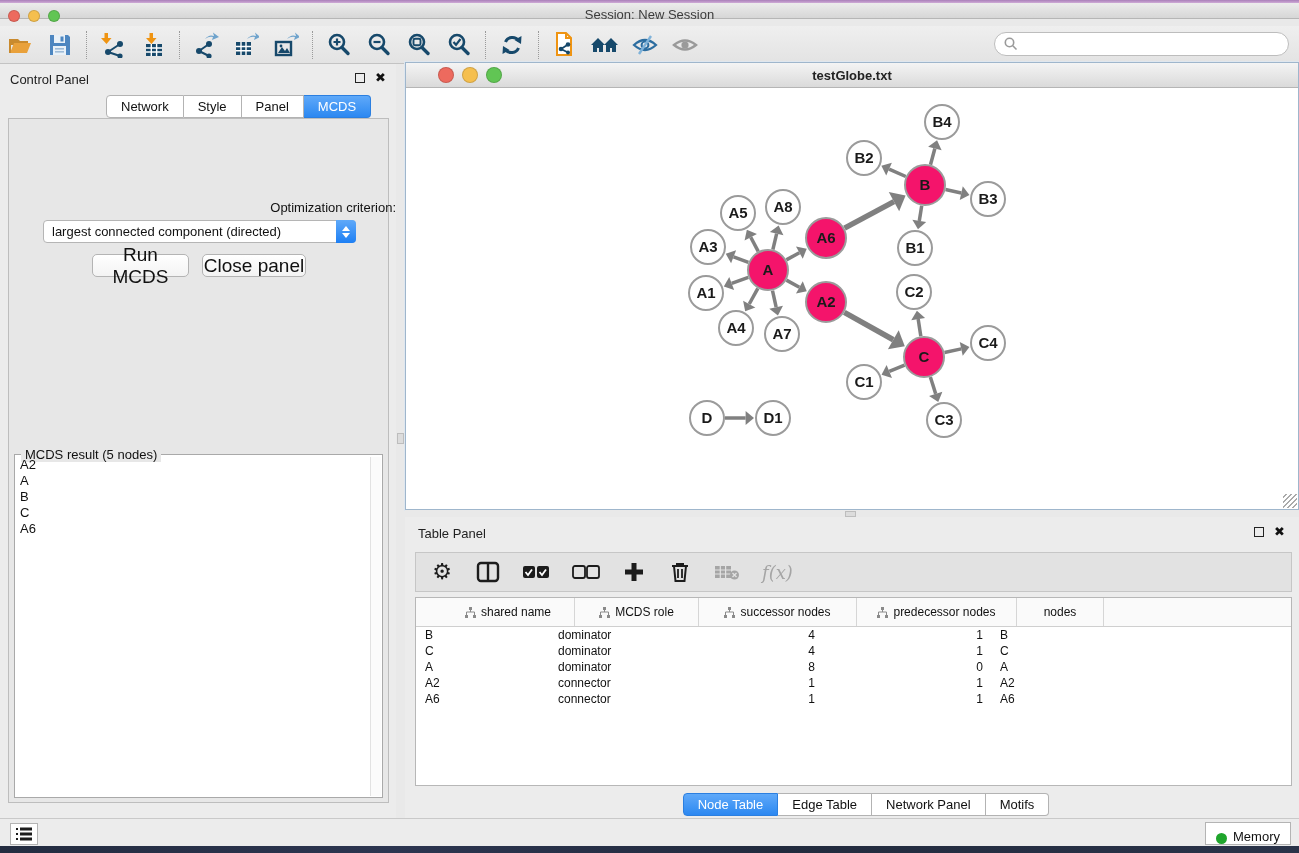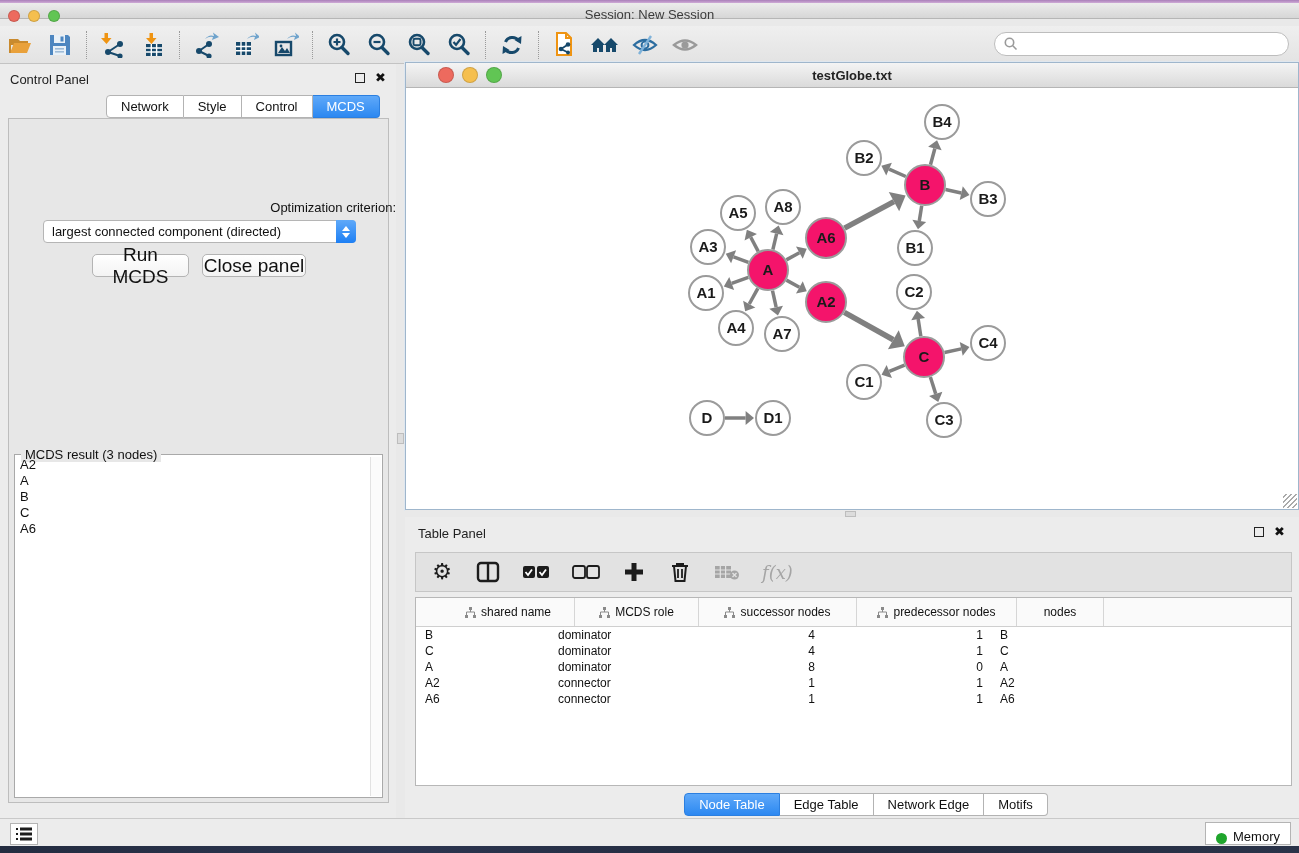--- a/index.html
+++ b/index.html
@@ -273,39 +273,39 @@
     <span class="panel-icons">
       <span class="float-icon"></span>
       <span class="close-icon">✖</span>
     </span>
   </div>
 
   <div class="cp-box"></div>
   <div class="seg cp-tabs" id="cp-tabs">
       <div class="seg-btn">Network</div>
       <div class="seg-btn">Style</div>
-      <div class="seg-btn">Control</div>
+      <div class="seg-btn">Panel</div>
       <div class="seg-btn sel">MCDS</div>
     </div>
 
   <div class="opt-label">Optimization criterion:</div>
 
   <div class="dropdown">
     <span class="dd-text">largest connected component (directed)</span>
     <span class="dd-stepper">
       <span class="tri-up"></span>
         <span class="tri-down"></span>
     </span>
   </div>
 
   <button class="cp-btn btn-run">Run MCDS</button>
   <button class="cp-btn btn-close">Close panel</button>
 
   <div class="mcds-fieldset">
-    <span class="mcds-legend">MCDS result (3 nodes)</span>
+    <span class="mcds-legend">MCDS result (5 nodes)</span>
     <div class="mcds-list" id="mcds-list">
         <div>A2</div>
         <div>A</div>
         <div>B</div>
         <div>C</div>
         <div>A6</div>
       </div>
     <div class="mcds-scroll"></div>
   </div>
 </div>
@@ -543,21 +543,21 @@
           <div class="tp-td" style="width: 160px; text-align: right; padding: 0px 8px 0px 0px;">1</div>
           <div class="tp-td" style="width: 87px; text-align: left; padding: 0px 0px 0px 9px;">A6</div>
         </div>
       </div>
   </div>
 
   <div class="tp-tabs">
     <div class="seg" id="tp-tabs-seg" style="position:static;">
         <div class="seg-btn sel">Node Table</div>
         <div class="seg-btn">Edge Table</div>
-        <div class="seg-btn">Network Edge</div>
+        <div class="seg-btn">Network Panel</div>
         <div class="seg-btn">Motifs</div>
       </div>
   </div>
 </div>
 
 <div class="statusbar">
   <div class="list-btn">
     <svg width="16" height="14" viewBox="0 0 16 14">
       <rect x="0" y="1" width="2" height="2" fill="#1c1c1c"></rect>
         <rect x="4" y="0.5" width="12" height="3" fill="#1c1c1c"></rect>

